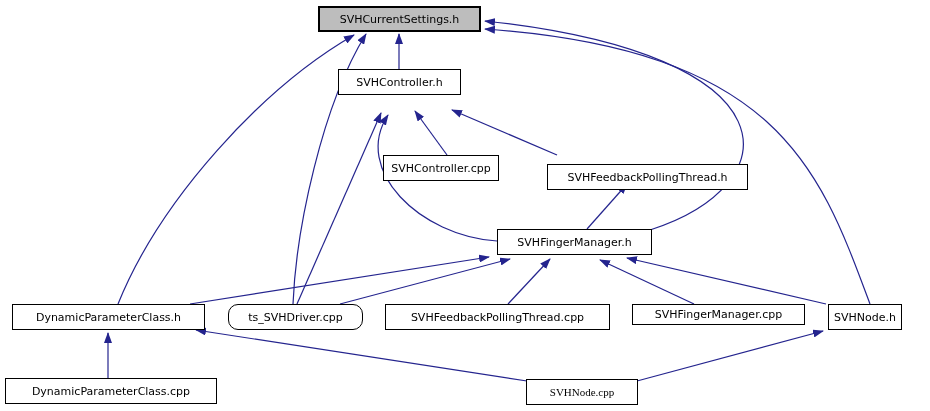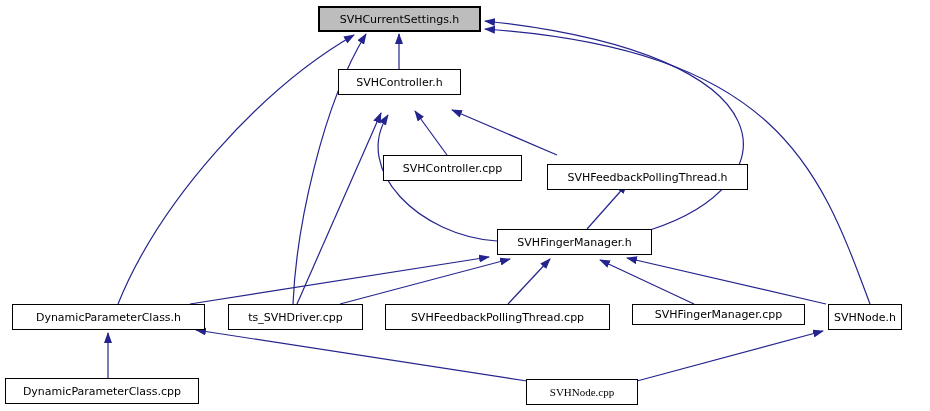--- a/index.html
+++ b/index.html
@@ -72,24 +72,24 @@
       <path d="M508,304 L550,259" fill="none" stroke="#24248e" stroke-width="1.2" marker-end="url(#arrowhead)"></path>
       <path d="M694,304 L600,260" fill="none" stroke="#24248e" stroke-width="1.2" marker-end="url(#arrowhead)"></path>
       <path d="M826,304 L627,258" fill="none" stroke="#24248e" stroke-width="1.2" marker-end="url(#arrowhead)"></path>
       <path d="M108,378 L108,333" fill="none" stroke="#24248e" stroke-width="1.2" marker-end="url(#arrowhead)"></path>
       <path d="M527,381 L196,330" fill="none" stroke="#24248e" stroke-width="1.2" marker-end="url(#arrowhead)"></path>
       <path d="M637,381 L823,331" fill="none" stroke="#24248e" stroke-width="1.2" marker-end="url(#arrowhead)"></path>
     </svg>
   <div id="nodes-layer">
       <div class="graph-node highlighted" style="left: 318px; top: 6px; width: 163px; height: 26px;">SVHCurrentSettings.h</div>
       <div class="graph-node" style="left: 338px; top: 69px; width: 123px; height: 26px;">SVHController.h</div>
-      <div class="graph-node" style="left: 383px; top: 155px; width: 139px; height: 26px;">SVHController.cpp</div>
+      <div class="graph-node" style="left: 383px; top: 155px; width: 116px; height: 26px;">SVHController.cpp</div>
       <div class="graph-node" style="left: 547px; top: 164px; width: 201px; height: 26px;">SVHFeedbackPollingThread.h</div>
       <div class="graph-node" style="left: 497px; top: 229px; width: 155px; height: 26px;">SVHFingerManager.h</div>
       <div class="graph-node" style="left: 12px; top: 304px; width: 193px; height: 26px;">DynamicParameterClass.h</div>
-      <div class="graph-node" style="left: 228px; top: 304px; width: 135px; height: 26px;">ts_SVHDriver.cpp</div>
+      <div class="graph-node" style="left: 228px; top: 304px; width: 135px; height: 26px; border-radius: 10px;">ts_SVHDriver.cpp</div>
       <div class="graph-node" style="left: 385px; top: 304px; width: 225px; height: 26px;">SVHFeedbackPollingThread.cpp</div>
       <div class="graph-node" style="left: 632px; top: 304px; width: 173px; height: 21px;">SVHFingerManager.cpp</div>
       <div class="graph-node" style="left: 828px; top: 304px; width: 74px; height: 26px;">SVHNode.h</div>
-      <div class="graph-node" style="left: 5px; top: 378px; width: 194px; height: 26px;">DynamicParameterClass.cpp</div>
+      <div class="graph-node" style="left: 5px; top: 378px; width: 212px; height: 26px;">DynamicParameterClass.cpp</div>
       <div class="graph-node" style="left: 526px; top: 379px; width: 112px; height: 26px; font-family: Liberation Serif, serif;">SVHNode.cpp</div>
     </div>
 </div>
 
 </body></html>

